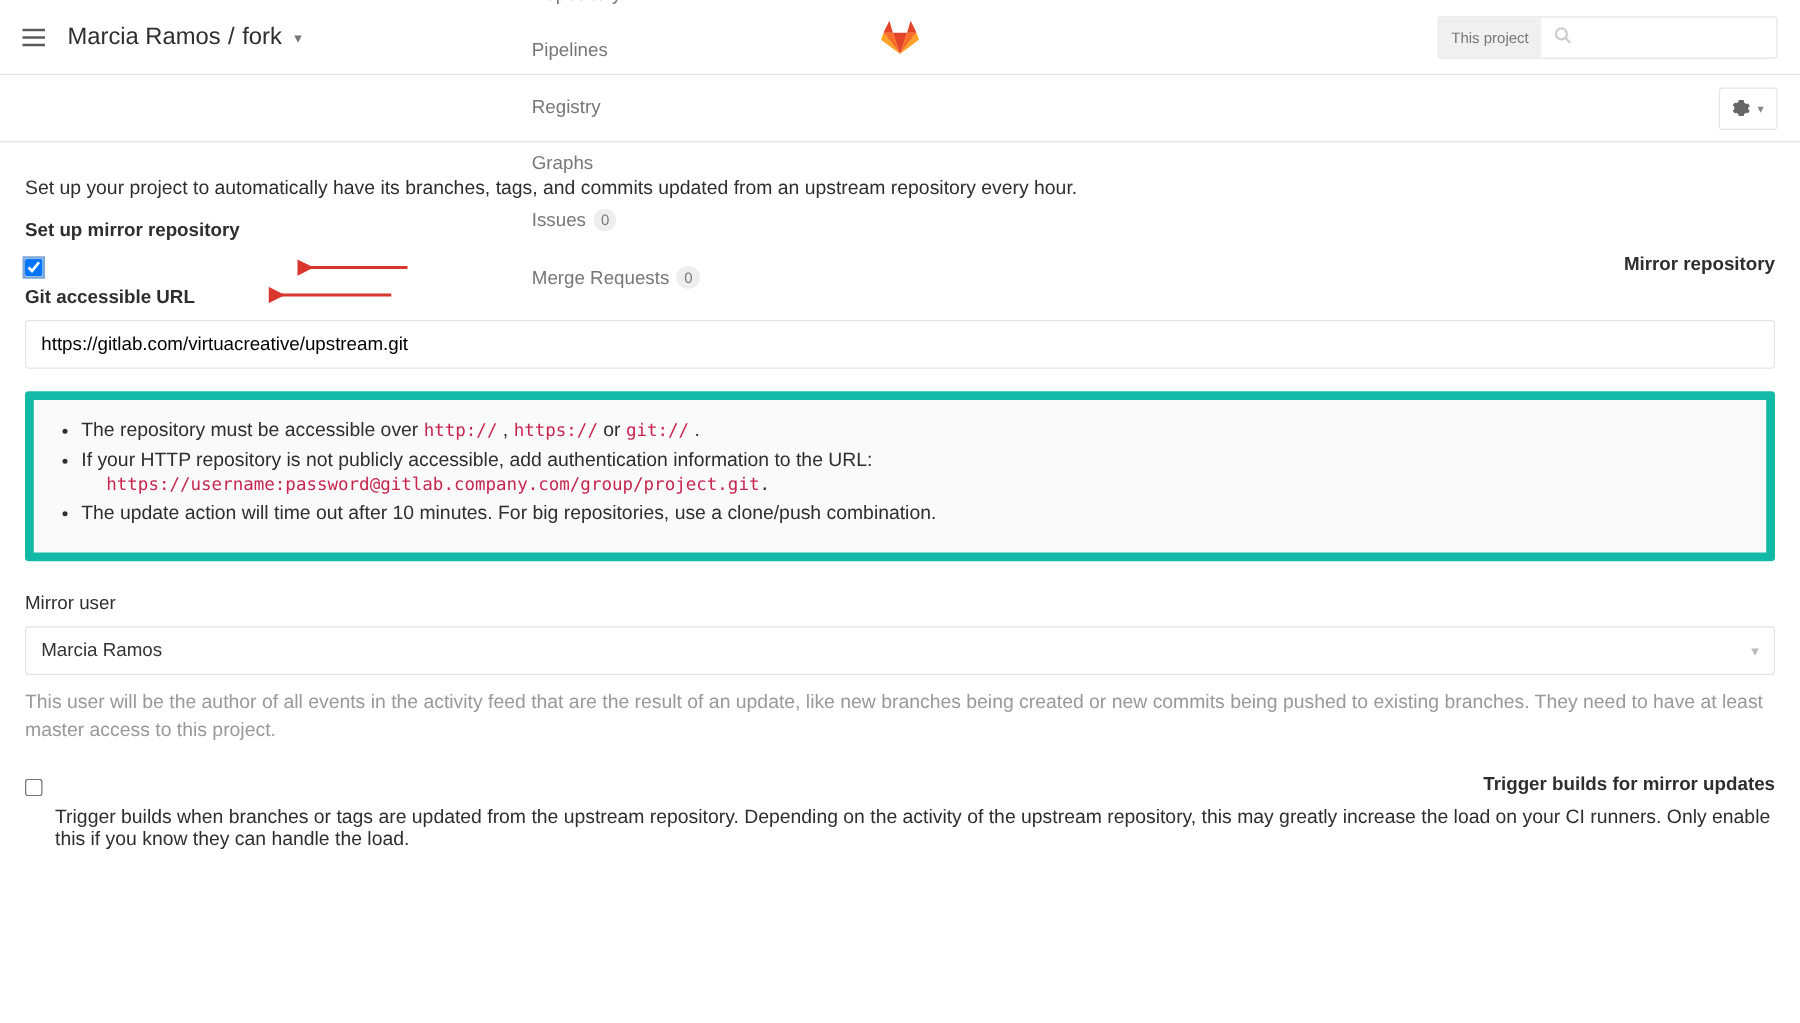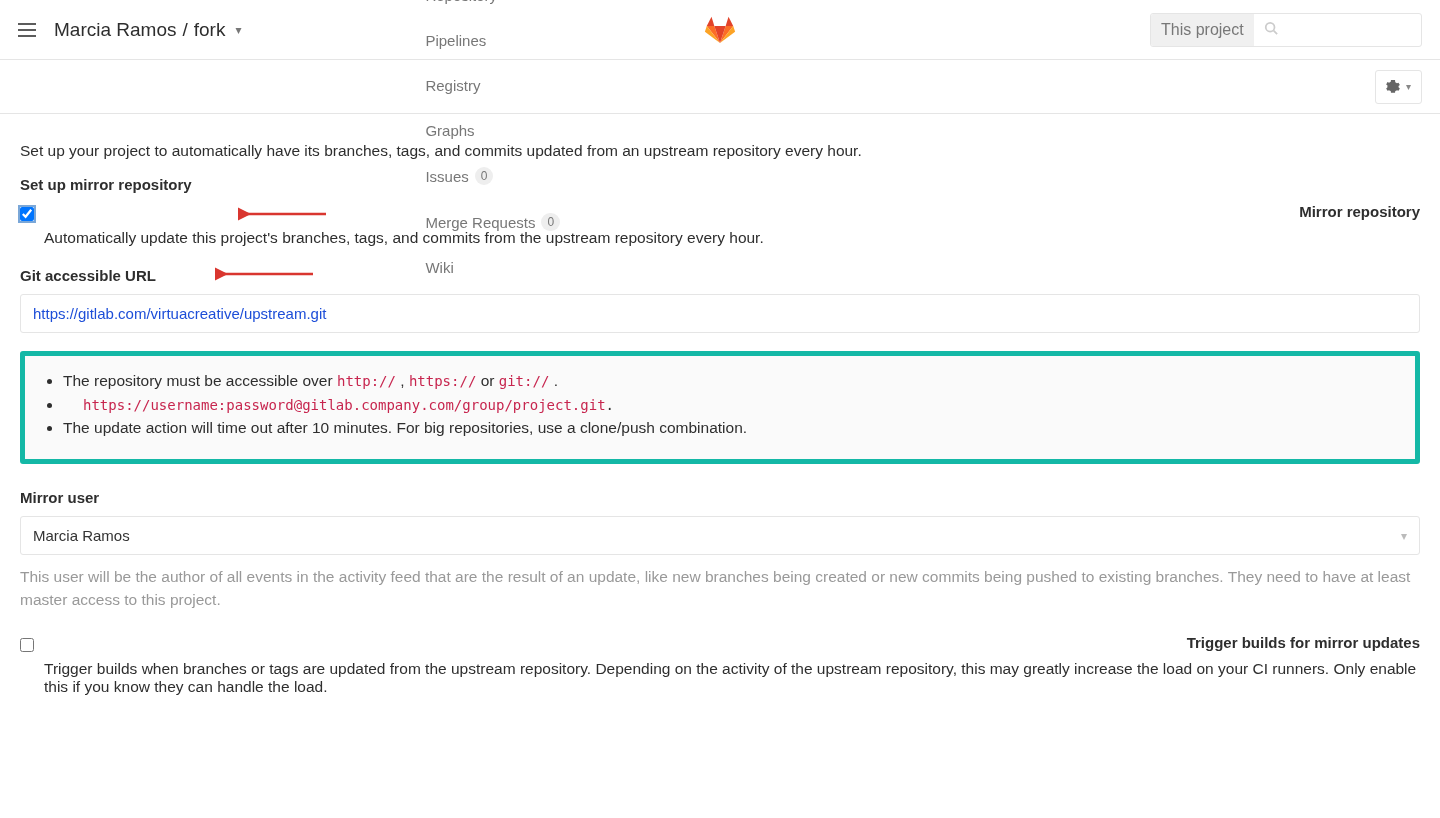--- a/index.html
+++ b/index.html
@@ -4,42 +4,42 @@
   <style>
     * { box-sizing: border-box; margin: 0; padding: 0; }
     body { font-family: -apple-system, BlinkMacSystemFont, "Segoe UI", Helvetica, Arial, sans-serif; color: #2e2e2e; background: #fff; font-size: 15px; }
     .topbar { display: flex; align-items: center; height: 60px; padding: 0 18px; border-bottom: 1px solid #e5e5e5; position: relative; }
     .hamburger { display: inline-flex; flex-direction: column; gap: 4px; cursor: pointer; margin-right: 18px; }
     .hamburger span { width: 18px; height: 2px; background: #5c5c5c; display: block; }
     .breadcrumb { font-size: 19px; color: #2e2e2e; display: flex; align-items: center; gap: 6px; }
     .breadcrumb .chev { font-size: 12px; color: #777; margin-left: 4px; }
     .logo-center { position: absolute; left: 50%; transform: translateX(-50%); }
     .search-wrap { margin-left: auto; display: flex; align-items: center; border: 1px solid #e5e5e5; border-radius: 3px; height: 34px; overflow: hidden; width: 272px; }
-    .search-scope { background: #f0f0f0; color: #777; height: 100%; display: flex; align-items: center; padding: 0 10px; font-size: 16px; }
+    .search-scope { background: #f0f0f0; color: #777; height: 100%; display: flex; align-items: center; padding: 0 10px; font-size: 12px; }
     .search-input { flex: 1; border: none; outline: none; padding: 0 8px; height: 100%; font-size: 14px; }
     .search-input::placeholder { color: #aaa; }
     .search-icon { color: #ccc; padding: 0 10px; }
     .nav-row { display: flex; align-items: center; height: 54px; border-bottom: 1px solid #e5e5e5; padding: 0 18px; }
     .nav-tabs { display: flex; gap: 28px; margin: 0 auto; flex-direction: column; }
     .nav-tabs a { color: #777; text-decoration: none; font-size: 15px; display: inline-flex; align-items: center; gap: 6px; }
     .badge { display: inline-flex; align-items: center; justify-content: center; background: #eee; color: #777; border-radius: 10px; min-width: 18px; height: 18px; font-size: 12px; padding: 0 6px; }
     .settings-btn { margin-left: auto; border: 1px solid #e5e5e5; border-radius: 3px; height: 34px; padding: 0 10px; display: inline-flex; align-items: center; gap: 6px; color: #666; cursor: pointer; }
     .content { padding: 28px 20px; }
     h2.page-title { font-size: 22px; font-weight: 600; margin-bottom: 16px; }
     .desc { font-size: 15.5px; color: #2e2e2e; margin-bottom: 16px; }
     .subhead { font-weight: 600; font-size: 15px; margin-bottom: 10px; }
     .field-row { display: flex; align-items: flex-start; gap: 10px; position: relative; margin-bottom: 8px; justify-content: space-between; }
     .checkbox { width: 14px; height: 14px; margin-top: 4px; }
     .checkbox-label { font-weight: 600; font-size: 15px; }
     .helper { color: #2e2e2e; font-size: 15.5px; margin-left: 24px; margin-bottom: 20px; }
     .arrow { position: absolute; display: inline-flex; align-items: center; }
     .arrow svg { display: block; }
     .label-block { font-weight: 600; font-size: 15px; margin-bottom: 10px; position: relative; }
-    .text-input { width: 100%; border: 1px solid #e5e5e5; border-radius: 3px; padding: 10px 12px; font-size: 15px; color: #1d4ed8; outline: none; margin-bottom: 18px; }
-    .info-panel { border: 5px solid #14b8a6; background: #fafafa; border-radius: 3px; padding: 16px 18px; margin-bottom: 22px; }
+    .text-input { width: 100%; border: 1px solid #e5e5e5; border-radius: 3px; padding: 10px 12px; font-size: 15px; color: #000000; outline: none; margin-bottom: 18px; }
+    .info-panel { border: 7px solid #14b8a6; background: #fafafa; border-radius: 3px; padding: 16px 18px; margin-bottom: 22px; }
     .info-panel ul { padding-left: 20px; }
     .info-panel li { margin-bottom: 6px; font-size: 15.5px; }
     code { color: #c7254e; background: transparent; font-family: Menlo, Monaco, Consolas, monospace; font-size: 14px; }
     .code-line { color: #c7254e; font-family: Menlo, Monaco, Consolas, monospace; font-size: 14px; margin-left: 20px; display: block; margin-top: 2px; }
     .select-wrap { position: relative; margin-bottom: 10px; }
     .select { width: 100%; border: 1px solid #e5e5e5; border-radius: 3px; padding: 10px 12px; font-size: 15px; color: #333; background: #fff; display: flex; align-items: center; justify-content: space-between; cursor: pointer; }
     .caret { color: #bbb; font-size: 12px; }
     .muted { color: #999; font-size: 15.5px; line-height: 1.5; margin-bottom: 22px; }
   </style>
 </head>
@@ -116,21 +116,20 @@
       <svg width="90" height="18" viewBox="0 0 90 18">
           <defs>
             <marker id="ah1" markerWidth="10" markerHeight="10" refX="2" refY="5" orient="auto">
               <path d="M10 0 L0 5 L10 10 Z" fill="#d9362f"></path>
             </marker>
           </defs>
           <line x1="88" y1="9" x2="8" y2="9" stroke="#d9362f" stroke-width="2.5" marker-end="url(#ah1)"></line>
         </svg>
     </div>
   </div>
-  <p class="helper">Automatically update this project's branches, tags, and commits from the upstream repository every hour.</p>
 
   <div class="label-block">
     <span>Git accessible URL</span>
     <div class="arrow" style="left:195px;top:-2px;">
       <svg width="100" height="18" viewBox="0 0 100 18">
           <defs>
             <marker id="ah2" markerWidth="10" markerHeight="10" refX="2" refY="5" orient="auto">
               <path d="M10 0 L0 5 L10 10 Z" fill="#d9362f"></path>
             </marker>
           </defs>
@@ -145,27 +144,28 @@
       <li>
         <span>The repository must be accessible over </span>
         <code>http://</code>
         <span>, </span>
         <code>https://</code>
         <span> or </span>
         <code>git://</code>
         <span>.</span>
       </li>
       <li>
+        <span>If your HTTP repository is not publicly accessible, add authentication information to the URL:</span>
         <span class="code-line"><span>https://username:password@gitlab.company.com/group/project.git</span><span style="color:#2e2e2e;">.</span></span>
       </li>
       <li>The update action will time out after 10 minutes. For big repositories, use a clone/push combination.</li>
     </ul>
   </div>
 
-  <div class="subhead" style="font-weight:700;margin-top:25px;">Mirror user</div>
+  <div class="subhead" style="font-weight:400;margin-top:25px;">Mirror user</div>
   <div class="select-wrap">
     <div class="select">
       <span>Marcia Ramos</span>
       <span class="caret">▾</span>
     </div>
   </div>
   <p class="muted">This user will be the author of all events in the activity feed that are the result of an update, like new branches being created or new commits being pushed to existing branches. They need to have at least master access to this project.</p>
 
   <div class="field-row">
     <input type="checkbox" class="checkbox" style="">

